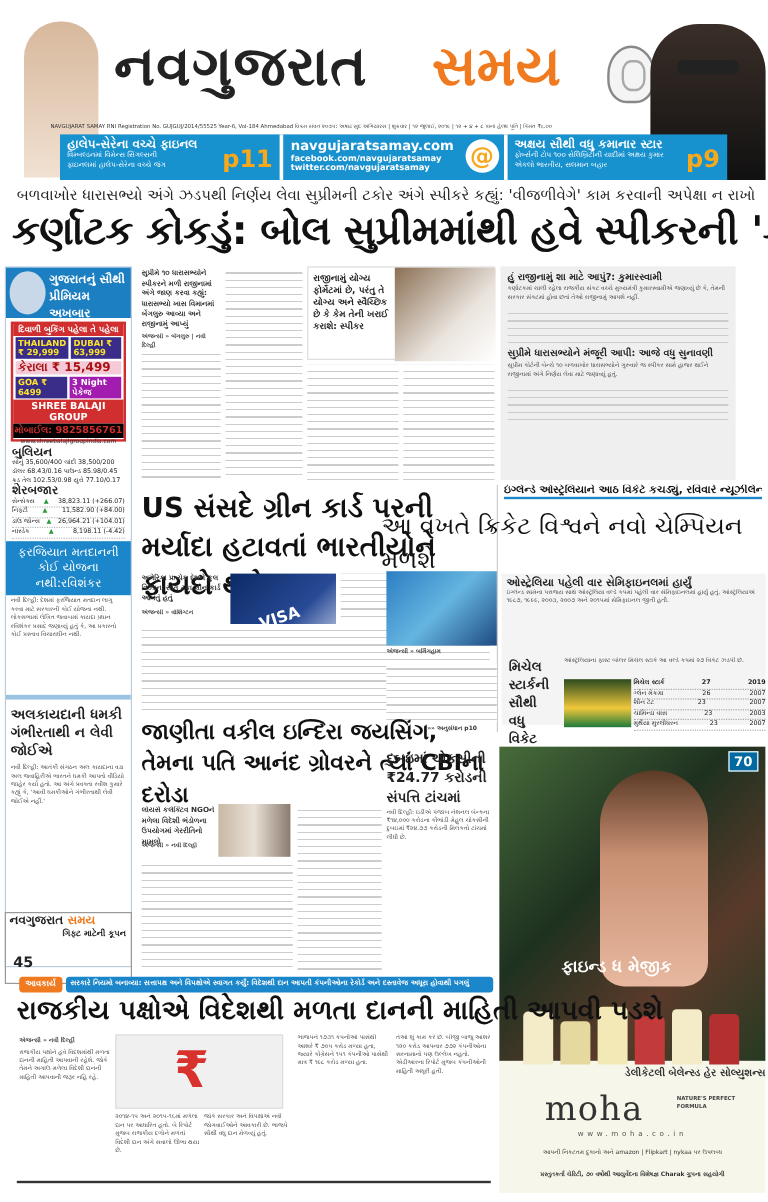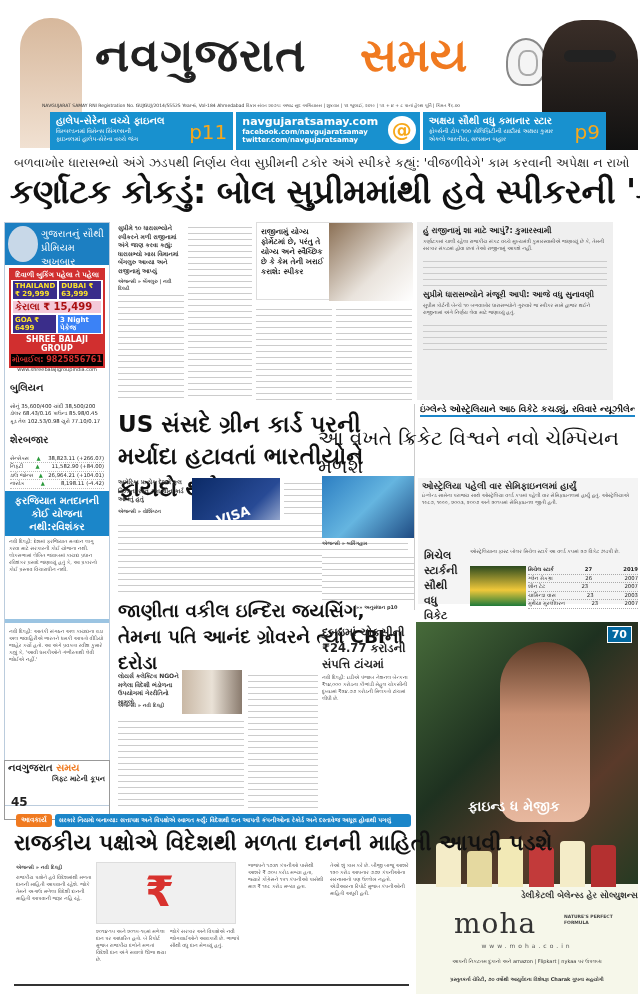--- a/index.html
+++ b/index.html
@@ -11,41 +11,41 @@
 .lion{left:506px;top:38px;width:40px;height:48px;border:2px solid #888;border-radius:50% 50% 40% 40%;background:#f4f4f4}
 .lion:after{content:"";position:absolute;left:10px;top:10px;width:16px;height:22px;border:2px solid #aaa;border-radius:40%}
 .woman{left:20px;top:18px;width:62px;height:130px;background:linear-gradient(#d7b89c,#f1e1d2);border-radius:30px 30px 0 0}
 .man{left:542px;top:20px;width:96px;height:130px;background:linear-gradient(#3a2e28,#111);border-radius:40px 40px 0 0}
 .man:after{content:"";position:absolute;left:22px;top:30px;width:52px;height:12px;background:#222;border-radius:6px}
 .regline{left:42px;top:103px;width:520px;font-size:4.5px;color:#333;white-space:nowrap;overflow:hidden}
 .banner{left:50px;top:112px;width:556px;height:38px;background:#1891cf;display:flex}
 .bpanel{flex:1;position:relative;color:#fff;padding:3px 6px;border-right:3px solid #fff}
 .bpanel .t1{font-size:10px;font-weight:bold;color:#fff}
 .bpanel .t2{font-size:6px;color:#fff;line-height:8px}
-.bpanel .pg{position:absolute;right:6px;top:8px;font-size:20px;font-weight:normal;color:#f7a81b}
+.bpanel .pg{position:absolute;right:6px;top:8px;font-size:20px;font-weight:bold;color:#f7a81b}
 .bpanel.mid .t1{font-size:11px}
 .bpanel.mid .t2{font-size:7px;font-weight:bold}
 .at{position:absolute;right:4px;top:4px;width:28px;height:28px;border-radius:50%;background:#fff;color:#f7a81b;font-size:20px;font-weight:bold;text-align:center;line-height:28px}
 .kicker{left:14px;top:155px;width:620px;font-size:12.5px;color:#222;white-space:nowrap}
 .headline{left:10px;top:172px;width:625px;font-size:33px;font-weight:bold;color:#111;white-space:nowrap;letter-spacing:-0.5px}
 .lcol{left:4px;top:222px;width:106px;height:584px;border:1px solid #bcd;background:#fff}
 .ad-box{background:#1c7fc2;color:#fff;padding:4px 4px 4px 36px;height:42px;position:relative}
 .ad-box .lionsm{position:absolute;left:3px;top:3px;width:30px;height:36px;border-radius:50%;background:#c8d8e8}
-.ad-box .l1{font-size:10px;font-weight:normal;line-height:14px;color:#fff}
+.ad-box .l1{font-size:10px;font-weight:bold;line-height:14px;color:#fff}
 .travel{margin:3px 4px;height:100px;border:2px solid #d12f2f;background:#fff;font-size:7px}
 .travel .tt{background:#d12f2f;color:#fff;font-weight:bold;text-align:center;font-size:7px;padding:1px}
 .travel .row{display:flex;gap:2px;padding:1px 2px}
 .travel .cell{flex:1;background:#3a2d8a;color:#fde42b;font-weight:bold;font-size:7px;padding:1px 2px}
 .travel .kerala{background:#f4c9d8;color:#a11;font-size:10px;font-weight:bold;padding:0 2px}
 .travel .shree{background:#d12f2f;color:#fff;font-weight:bold;font-size:8px;text-align:center;padding:1px}
 .mkt{padding:2px 5px;font-size:5.3px;line-height:7.5px}
-.mkt h4{font-size:10px;font-weight:bold;color:#222;margin:11px 0}
+.mkt h4{font-size:10px;font-weight:bold;color:#222;margin:1px 0}
 .mkt .r{display:flex;justify-content:space-between;border-bottom:1px dotted #bbb}
 .mkt .up{color:#2a9a3a;font-weight:bold}
-.lhead{background:#1b86c9;color:#fff;font-size:10px;font-weight:bold;text-align:center;padding:3px 2px;line-height:13px}
+.lhead{background:#1b86c9;color:#fff;font-size:10px;font-weight:normal;text-align:center;padding:3px 2px;line-height:13px}
 .body-txt{font-size:5px;line-height:7px;color:#444;padding:2px 4px;overflow:hidden}
 .sep{height:4px;background:#9bc4e2;margin:3px 0}
 .h2{font-size:11.5px;font-weight:bold;line-height:15px;color:#222;padding:2px 4px}
 .coupon{left:4px;top:760px;width:106px;height:60px;border:1px solid #999}
 .coupon .cl{font-size:10px;font-weight:bold;color:#222;padding:1px 3px}
 .coupon .cl span{color:#f07a20}
 .coupon .cs{font-size:7px;text-align:right;padding-right:4px;font-weight:bold}
 .coupon .cnum{position:absolute;left:6px;top:34px;font-size:12px;font-weight:bold}
 .col-text{font-size:5px;line-height:7px;color:#444;overflow:hidden}
 .quote-box{left:256px;top:222px;width:156px;height:78px;background:#fff;border:1px solid #ddd}
@@ -136,21 +136,21 @@
     <div class="tt">દિવાળી બુકિંગ પહેલા તે પહેલા</div>
     <div class="row">
       <div class="cell">THAILAND ₹ 29,999</div>
       <div class="cell">DUBAI ₹ 63,999</div>
     </div>
     <div class="row">
         <div class="kerala" style="flex:1">કેરાલા ₹ 15,499</div>
       </div>
     <div class="row">
       <div class="cell">GOA ₹ 6499</div>
-      <div class="cell" style="background:#3b82f6;color:#fff">3 Night પેકેજ</div>
+      <div class="cell" style="background:#a21caf;color:#fff">3 Night પેકેજ</div>
     </div>
     <div class="shree">SHREE BALAJI GROUP</div>
     <div class="shree" style="background:#000000;color:#d12f2f">મોબાઈલ: 9825856761</div>
     <div style="font-size:5px;text-align:center;color:#333">www.shreebalajigroupindia.com</div>
   </div>
   <div class="mkt">
     <h4>બુલિયન</h4>
     <div>સોનું 35,600/400 ચાંદી 38,500/200</div>
     <div>ડૉલર 68.43/0.16 પાઉન્ડ 85.98/0.45</div>
     <div>ક્રૂડ તેલ 102.53/0.98 યુરો 77.10/0.17</div>
@@ -172,20 +172,21 @@
       </div>
     <div class="r">
         <span>નાસ્ડેક</span>
         <span class="up">▲</span>
         <span>8,198.11 (-4.42)</span>
       </div>
   </div>
   <div class="lhead">ફરજિયાત મતદાનની કોઈ યોજના નથી:રવિશંકર</div>
   <div class="body-txt" style="height:80px">નવી દિલ્હી: દેશમાં ફરજિયાત મતદાન લાગુ કરવા માટે સરકારની કોઈ યોજના નથી. લોકસભામાં લેખિત જવાબમાં કાયદા પ્રધાન રવિશંકર પ્રસાદે જણાવ્યું હતું કે, આ પ્રકારનો કોઈ પ્રસ્તાવ વિચારાધીન નથી.</div>
   <div class="sep"></div>
+  <div class="h2">અલકાયદાની ધમકી ગંભીરતાથી ન લેવી જોઈએ</div>
   <div class="body-txt" style="height:110px">નવી દિલ્હી: આતંકી સંગઠન અલ કાયદાના વડા અલ જવાહિરીએ ભારતને ધમકી આપતો વીડિયો જાહેર કર્યો હતો. આ અંગે પ્રવક્તા રવીશ કુમારે કહ્યું કે, 'આવી ધમકીઓને ગંભીરતાથી લેવી જોઈએ નહીં.'</div>
 </div>
 <div class="abs coupon">
   <div class="cl"><span style="color:#222">નવગુજરાત</span> <span>સમય</span></div>
   <div class="cs">ગિફ્ટ માટેની કૂપન</div>
   <div class="cnum">45</div>
 </div>
 
 <div class="abs col-text" style="left:118px;top:224px;width:66px;height:52px;font-size:6px;line-height:8.5px;font-weight:bold;color:#333">સુપ્રીમે ૧૦ ધારાસભ્યોને સ્પીકરને મળી રાજીનામાં અંગે જાણ કરવા કહ્યું: ધારાસભ્યો ખાસ વિમાનમાં બેંગલુરુ આવ્યા અને રાજીનામું આપ્યું</div>
 <div class="abs col-text" style="left:118px;top:278px;width:66px;font-weight:bold">એજન્સી » બેંગલુરુ | નવી દિલ્હી</div>

